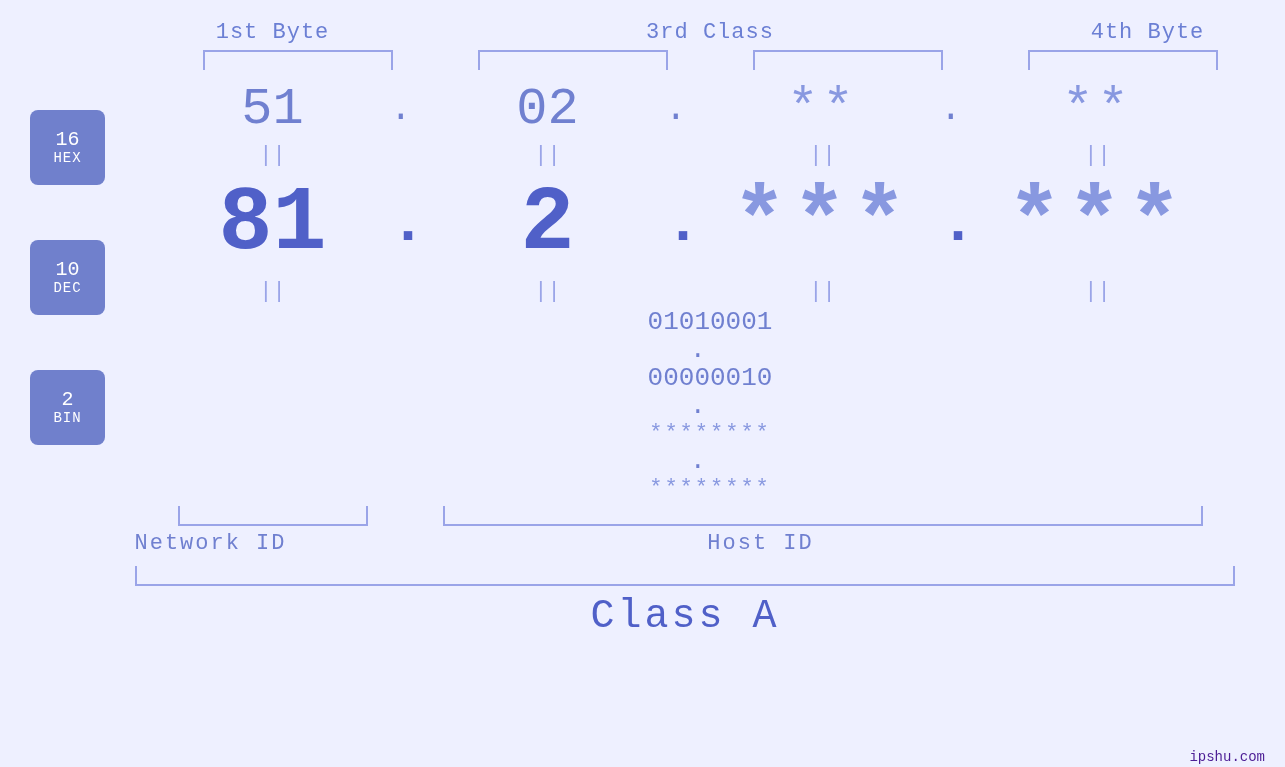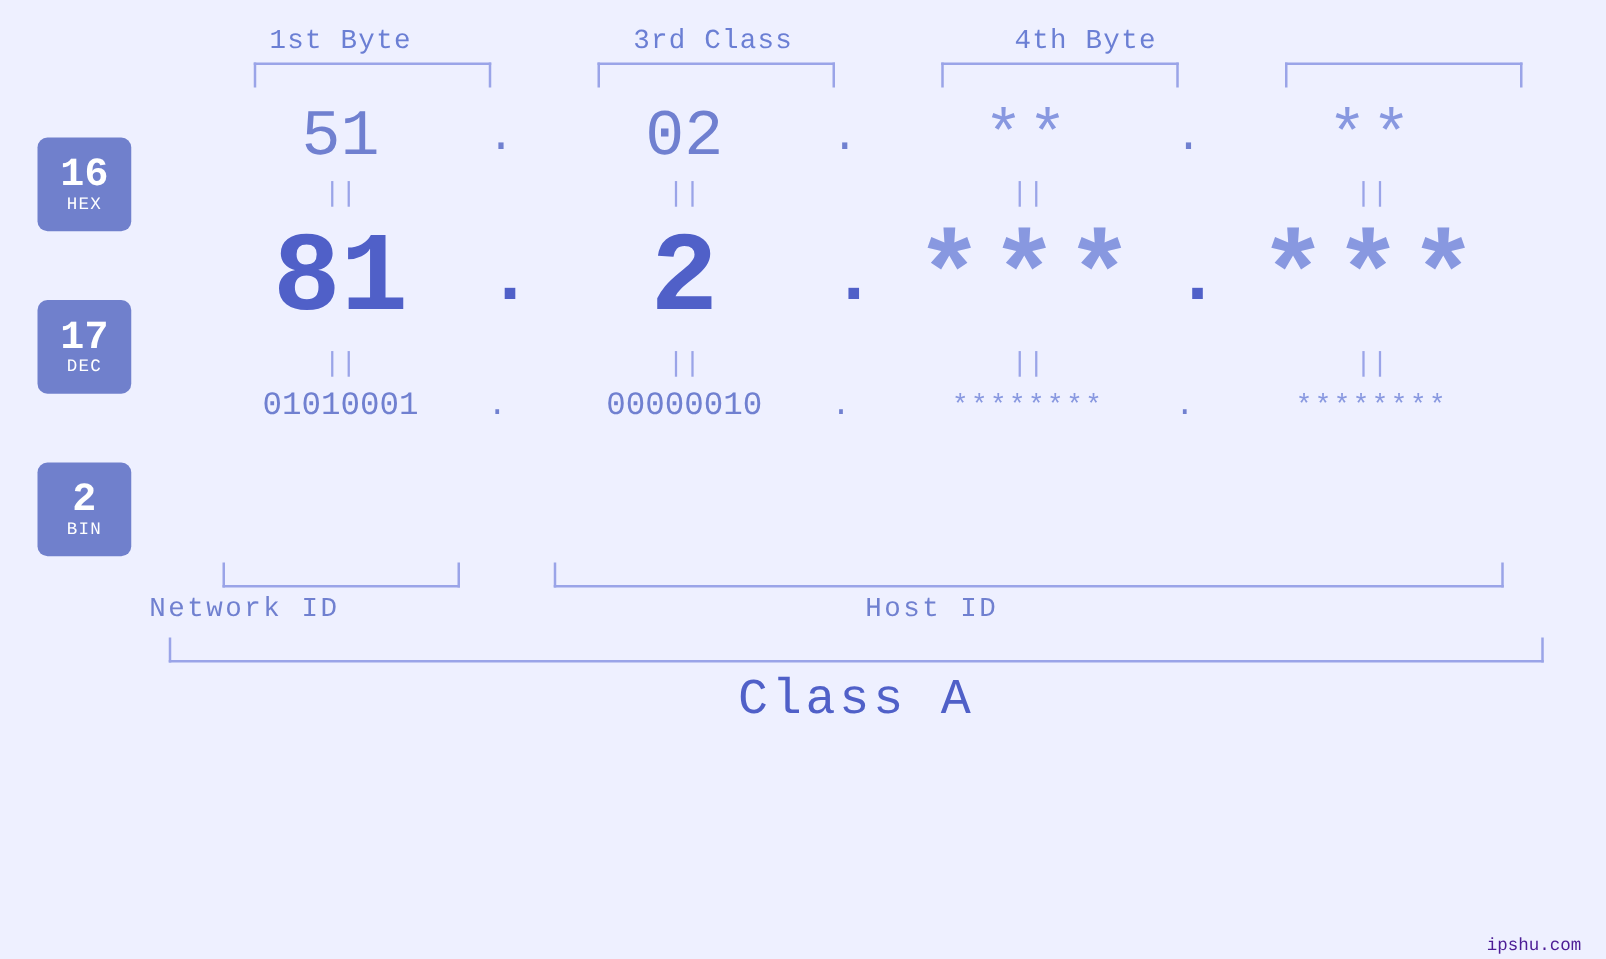--- a/index.html
+++ b/index.html
@@ -18,21 +18,21 @@
       height: 767px;
       position: relative;
       display: flex;
       flex-direction: column;
       align-items: center;
     }
 
     
     .byte-headers {
       display: flex;
-      justify-content: flex-start;
+      justify-content: space-between;
       width: 100%;
       margin-top: 20px;
       padding-left: 135px;
       gap: 23px;
     }
 
     .byte-header {
       width: 275px;
       text-align: center;
       color: #6b7fd4;
@@ -88,22 +88,22 @@
       border-radius: 8px;
       display: flex;
       flex-direction: column;
       align-items: center;
       justify-content: center;
       color: white;
       margin-bottom: 0;
     }
 
     .badge-number {
-      font-size: 32px;
-      font-weight: bold;
+      font-size: 20px;
+      font-weight: normal;
       line-height: 1;
     }
 
     .badge-label {
       font-size: 14px;
       letter-spacing: 1px;
     }
 
     
     .values-grid {
@@ -224,21 +224,21 @@
     <div class="badges-column">
 
       <div style="height:30px;"></div>
       <div class="badge">
         <span class="badge-number">16</span>
         <span class="badge-label">HEX</span>
       </div>
 
       <div style="height:55px;"></div>
       <div class="badge">
-        <span class="badge-number">17</span>
+        <span class="badge-number">10</span>
         <span class="badge-label">DEC</span>
       </div>
 
       <div style="height:55px;"></div>
       <div class="badge">
         <span class="badge-number">2</span>
         <span class="badge-label">BIN</span>
       </div>
     </div>
 
@@ -299,21 +299,21 @@
         </div>
       </div>
 
       <div class="row-flex equals-row">
         <div class="cell-275 equals-cell">||</div>
         <div class="cell-275 equals-cell">||</div>
         <div class="cell-275 equals-cell">||</div>
         <div class="cell-275 equals-cell">||</div>
       </div>
 
-      <div class="row-flex" style="align-items:center;">
+      <div class="row-flex" style="align-items:center;flex-direction:column;">
         <div class="cell-275">
           <span class="bin-value">01010001</span>
         </div>
         <div style="width:0;position:relative;left:-20px;">
           <span style="font-size:26px;color:#7080d0;">.</span>
         </div>
         <div class="cell-275">
           <span class="bin-value">00000010</span>
         </div>
         <div style="width:0;position:relative;left:-20px;">
@@ -335,21 +335,21 @@
 
   <div style="display:flex; width:100%; padding-left:135px; margin-top:5px;">
     <div style="width:275px; display:flex; justify-content:center;">
       <div style="width:190px; height:20px; border-bottom:2px solid #9aa4e8; border-left:2px solid #9aa4e8; border-right:2px solid #9aa4e8;"></div>
     </div>
     <div style="width:825px; display:flex; justify-content:center;">
       <div style="width:760px; height:20px; border-bottom:2px solid #9aa4e8; border-left:2px solid #9aa4e8; border-right:2px solid #9aa4e8;"></div>
     </div>
   </div>
 
-  <div style="display:flex; width:100%; padding-left:58px; margin-top:5px;align-items:flex-end;">
+  <div style="display:flex; width:100%; padding-left:73px; margin-top:5px;align-items:flex-end;">
     <div style="width:275px; text-align:center; color:#7080d0; font-size:22px; font-family:'Courier New',Courier,monospace; letter-spacing:2px;">Network ID</div>
     <div style="width:825px; text-align:center; color:#7080d0; font-size:22px; font-family:'Courier New',Courier,monospace; letter-spacing:2px;">Host ID</div>
   </div>
 
   <div style="width:100%; padding-left:135px; margin-top:10px;">
     <div style="width:1100px; height:20px; border-bottom:2px solid #9aa4e8; border-left:2px solid #9aa4e8; border-right:2px solid #9aa4e8;"></div>
   </div>
 
   <div style="width:100%; padding-left:135px;">
     <div style="width:1100px; text-align:center; color:#5060c8; font-size:40px; font-family:'Courier New',Courier,monospace; letter-spacing:3px; margin-top:8px;">Class A</div>

